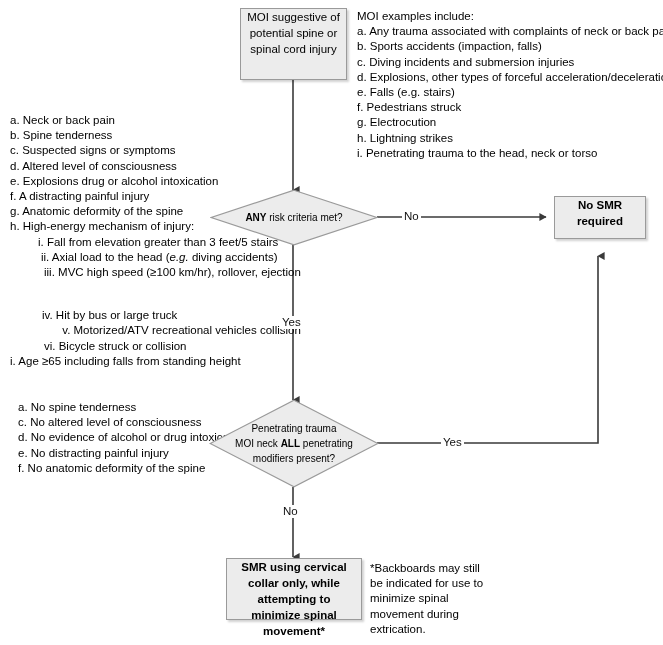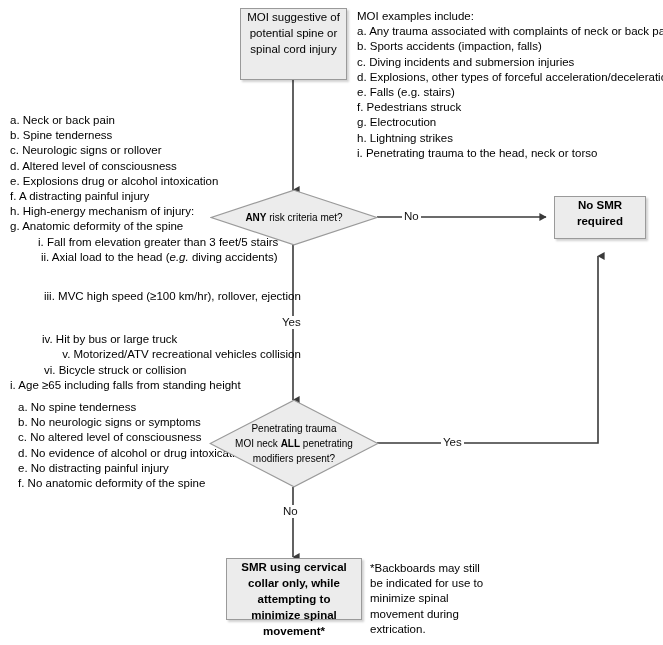--- a/index.html
+++ b/index.html
@@ -69,21 +69,21 @@
     font-size: 11.5px;
     line-height: 15.2px;
     white-space: nowrap;
   }
   .textblock .li { display: block; }
   .textblock .li.sub {
     padding-left: 38px;
     text-indent: -10px;
   }
   .textblock .li.sub.w2 { padding-left: 41px; }
-  .textblock .li.sub.w3 { padding-left: 44px; margin-top: 24px; }
+  .textblock .li.sub.w3 { padding-left: 44px; }
   .textblock .li.sub.w4 { padding-left: 42px; margin-top: 28px; }
   .textblock .li.sub.w5 { padding-left: 42px; text-align: right; }
   .textblock .li.sub.w6 { padding-left: 44px; }
   .textblock i { font-style: italic; }
 
   
   .edge-label {
     position: absolute;
     font-size: 11.5px;
     line-height: 13px;
@@ -132,26 +132,26 @@
   <span class="li">e. Falls (e.g. stairs)</span>
   <span class="li">f. Pedestrians struck</span>
   <span class="li">g. Electrocution</span>
   <span class="li">h. Lightning strikes</span>
   <span class="li">i. Penetrating trauma to the head, neck or torso</span>
 </div>
 
 <div class="textblock" style="left:10px; top:113px;">
   <span class="li">a. Neck or back pain</span>
   <span class="li">b. Spine tenderness</span>
-  <span class="li">c. Neurologic signs or rollover</span>
+  <span class="li">c. Suspected signs or symptoms</span>
   <span class="li">d. Altered level of consciousness</span>
   <span class="li">e. Explosions drug or alcohol intoxication</span>
   <span class="li">f. A distracting painful injury</span>
+  <span class="li">g. Anatomic deformity of the spine</span>
   <span class="li">h. High-energy mechanism of injury:</span>
-  <span class="li">g. Anatomic deformity of the spine</span>
   <span class="li sub">i. Fall from elevation greater than 3 feet/5 stairs</span>
   <span class="li sub w2">ii. Axial load to the head (<i>e.g.</i> diving accidents)</span>
   <span class="li sub w3">iii. MVC high speed (≥100 km/hr), rollover, ejection</span>
   <span class="li sub w4">iv. Hit by bus or large truck</span>
   <span class="li sub w5">v. Motorized/ATV recreational vehicles collision</span>
   <span class="li sub w6">vi. Bicycle struck or collision</span>
   <span class="li">i. Age ≥65 including falls from standing height</span>
 </div>
 
 <div class="diamond-wrap" style="left:210px; top:189px; width:168px; height:57px;">
@@ -170,21 +170,20 @@
 <div class="edge-label" style="left:402px; top:210px;"><span>No</span></div>
 
 <div class="edge-label" style="left:280px; top:316px;"><span>Yes</span></div>
 
 <div class="edge-label" style="left:441px; top:436px;"><span>Yes</span></div>
 
 <div class="edge-label" style="left:281px; top:505px;"><span>No</span></div>
 
 <div class="textblock" style="left:18px; top:400px;">
   <span class="li">a. No spine tenderness</span>
-  <span class="li">b. No neurologic signs or symptoms</span>
   <span class="li">c. No altered level of consciousness</span>
   <span class="li">d. No evidence of alcohol or drug intoxication</span>
   <span class="li">e. No distracting painful injury</span>
   <span class="li">f. No anatomic deformity of the spine</span>
 </div>
 
 <div class="diamond-wrap" style="left:209px; top:399px; width:170px; height:89px;">
   <svg class="diamond-shape" viewBox="0 0 170 89" preserveAspectRatio="none">
     <polygon points="85,1.2 168.8,44.5 85,87.8 1.2,44.5" fill="#ececec" stroke="#9a9a9a" stroke-width="1.2"></polygon>
   </svg>

